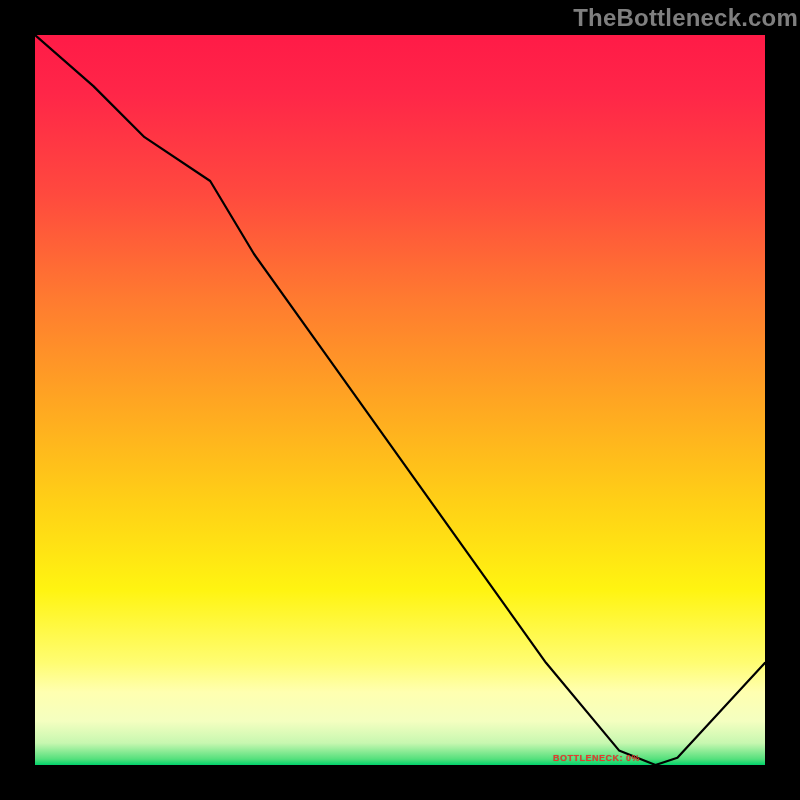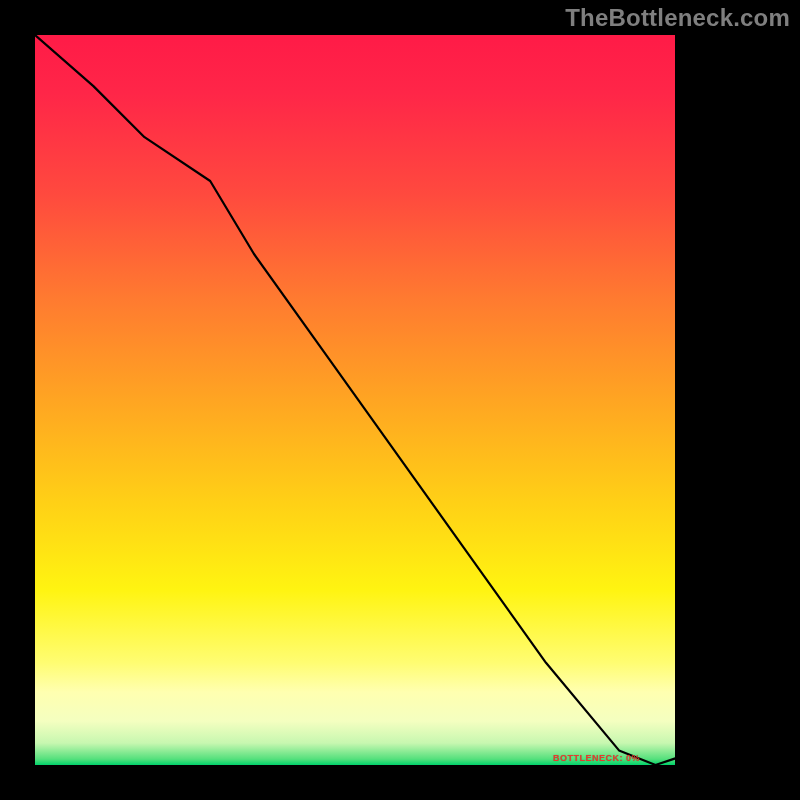--- a/index.html
+++ b/index.html
@@ -11,33 +11,33 @@
     font-family: Arial, Helvetica, sans-serif;
   }
   .stage {
     position: relative;
     width: 800px;
     height: 800px;
   }
   .watermark {
     position: absolute;
     top: 4px;
-    right: 10px;
+    right: 2px;
     color: #7f7f7f;
     font-size: 24px;
     font-weight: 600;
     letter-spacing: 0.2px;
     user-select: none;
     pointer-events: none;
   }
   .plot-area {
     position: absolute;
     left: 35px;
     top: 35px;
-    width: 640px;
+    width: 730px;
     height: 730px;
     background: #ffffff;
     overflow: hidden;
   }
   .gradient {
     position: absolute;
     left: 0; top: 0; right: 0; bottom: 0;
     background: linear-gradient(
       to bottom,
       #ff1b47 0%,

